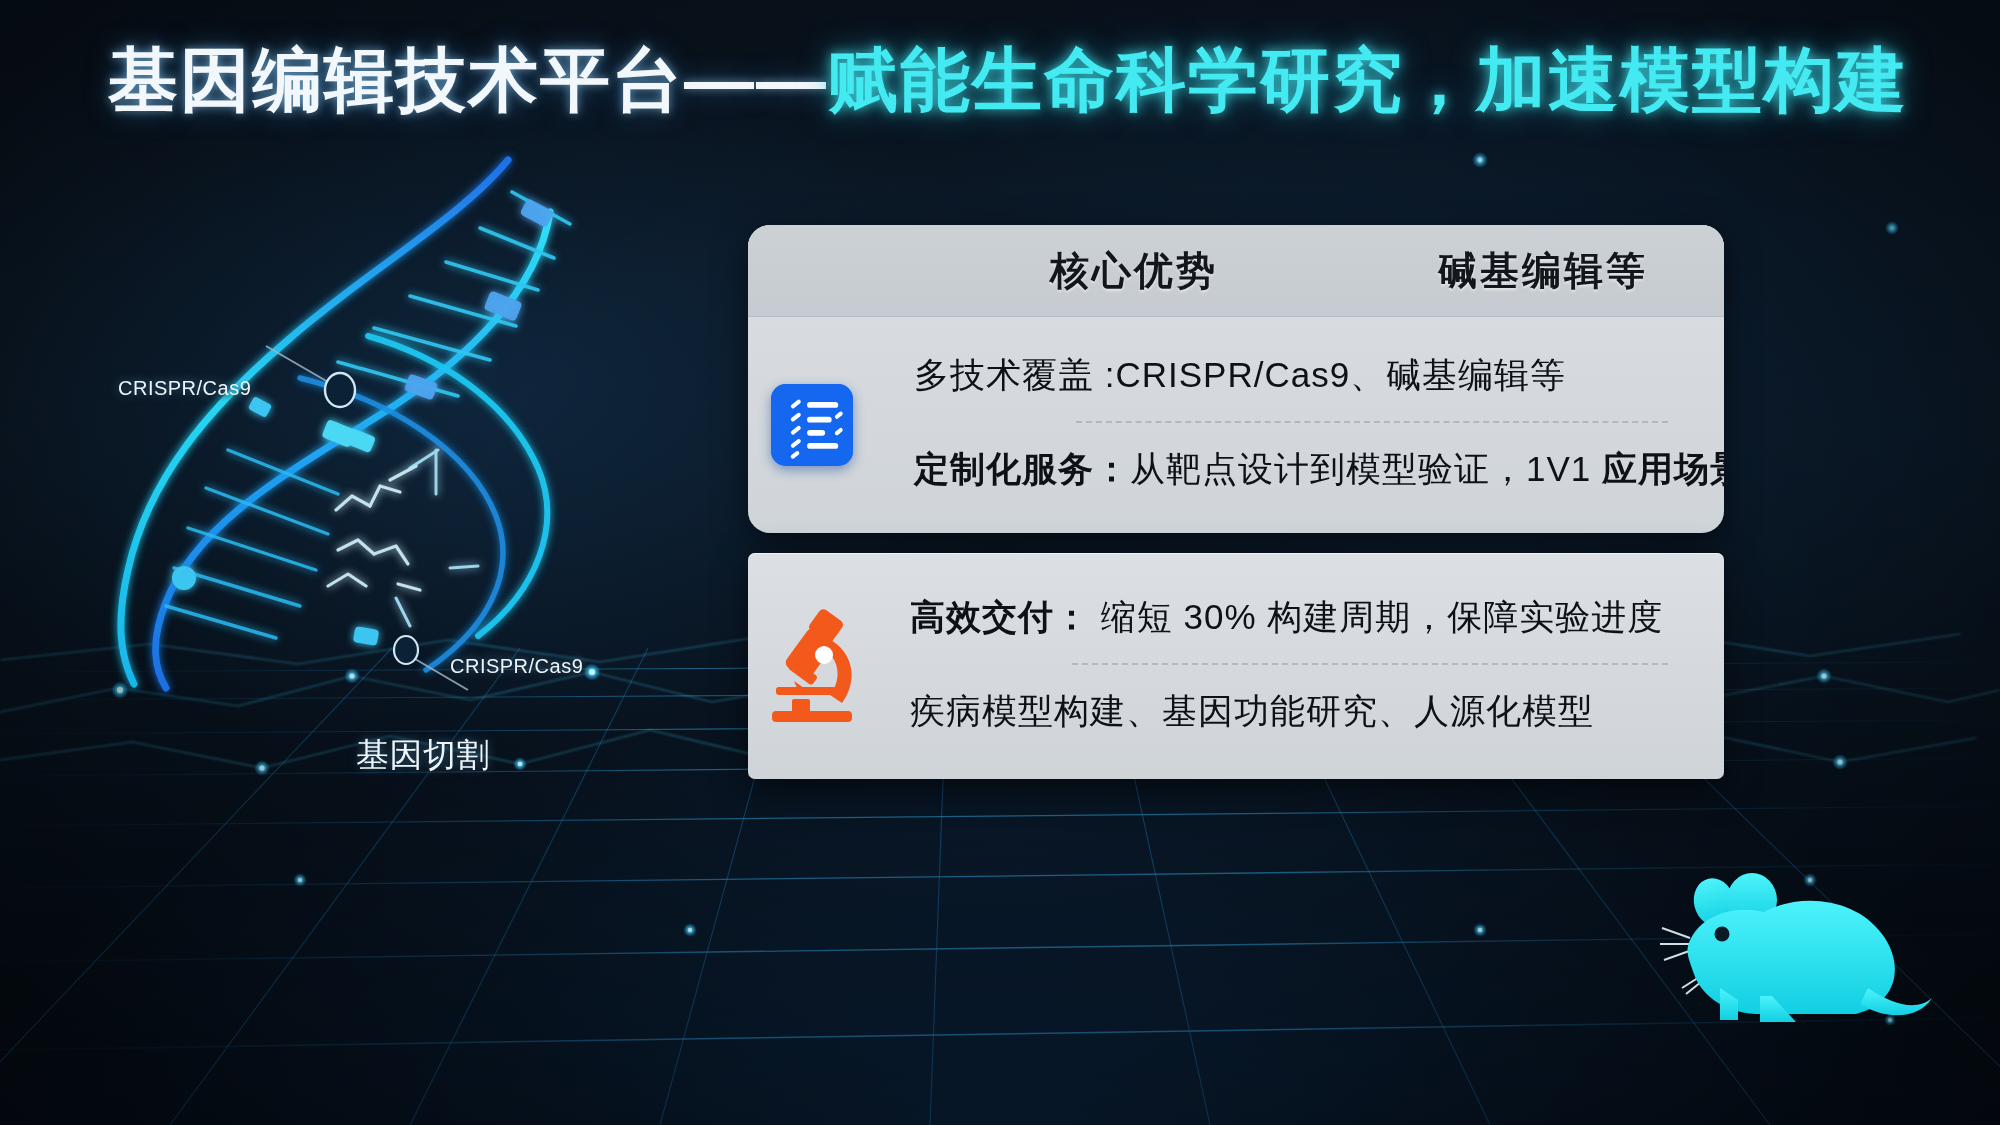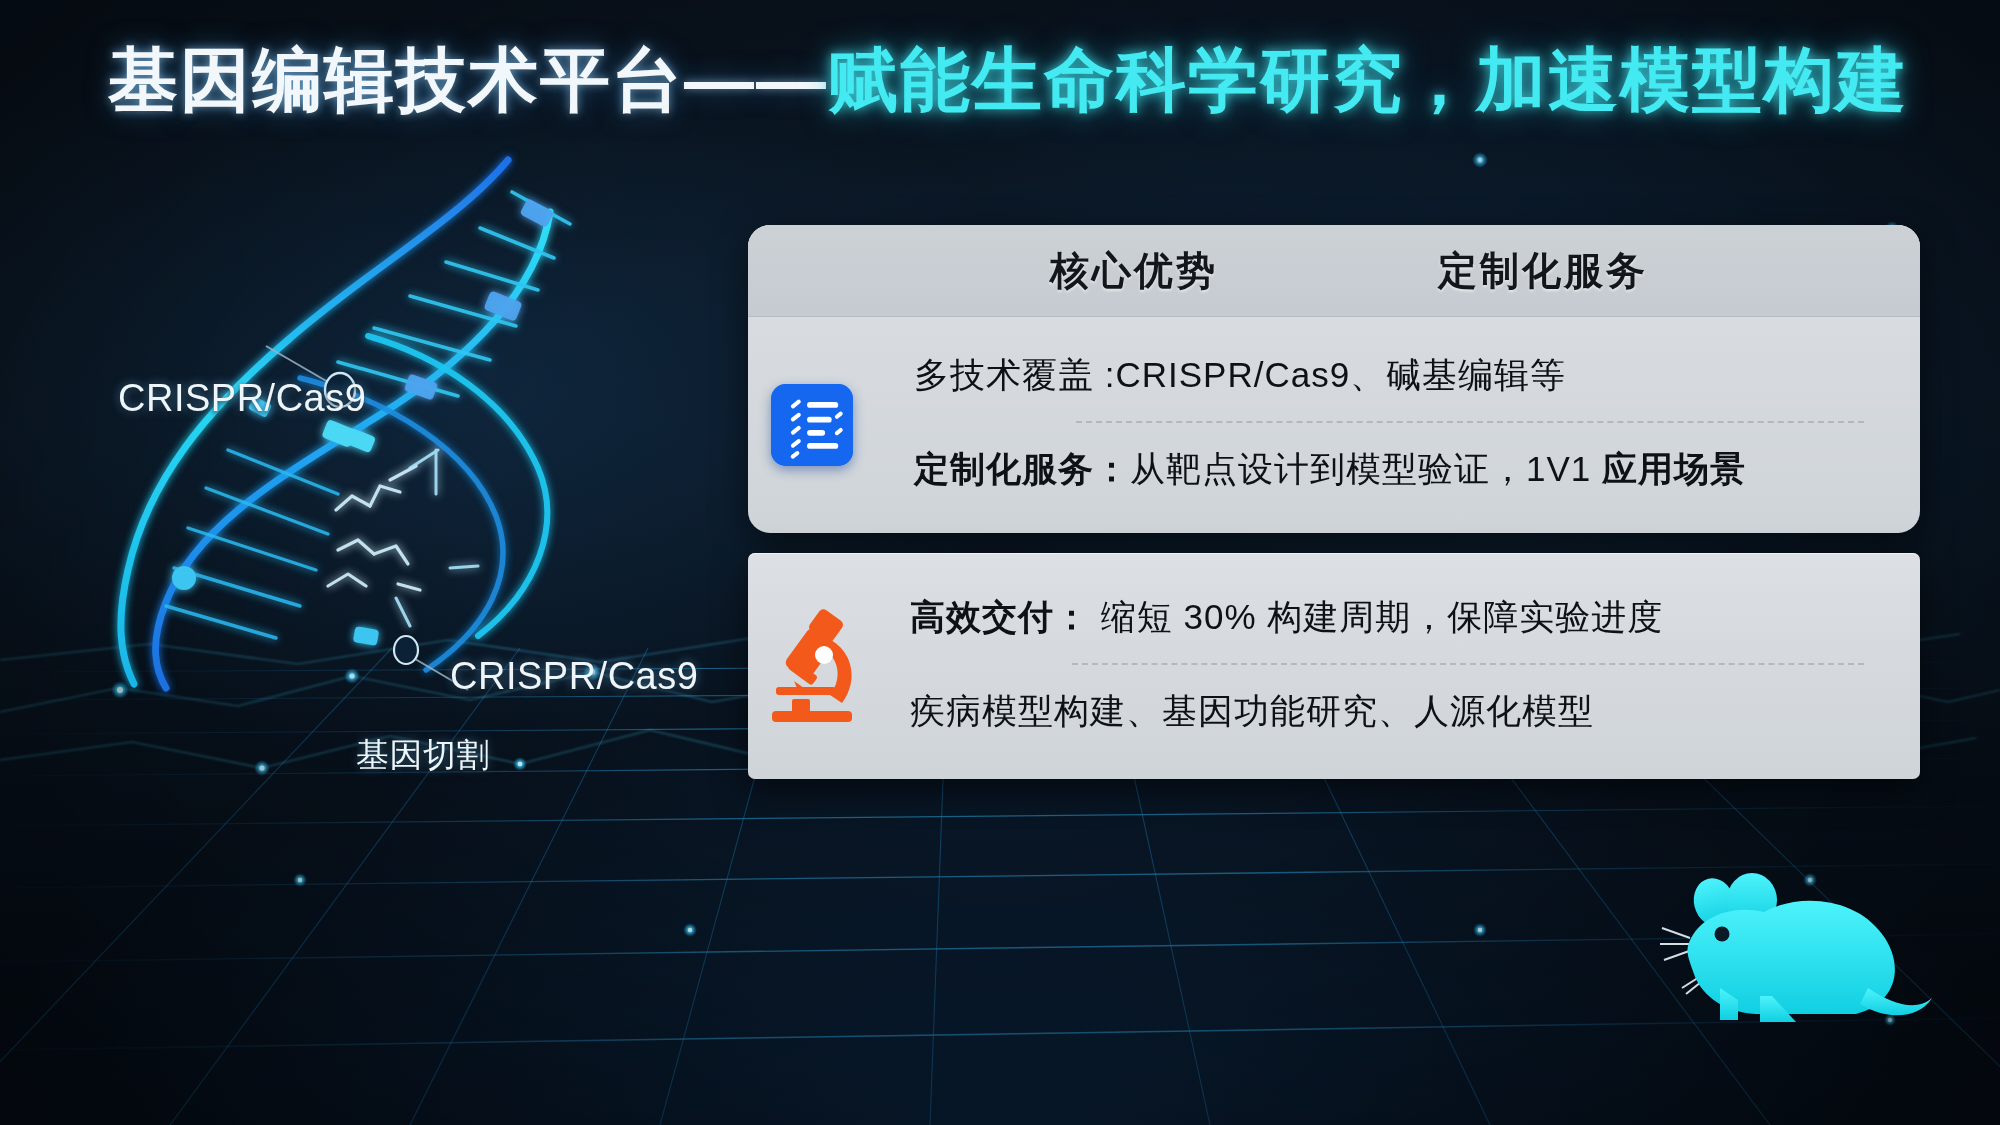--- a/index.html
+++ b/index.html
@@ -37,30 +37,30 @@
   .title .c{
     color:#44eaf2;
     text-shadow:0 0 12px rgba(68,234,242,.85),0 0 30px rgba(40,190,220,.6),0 3px 6px rgba(0,0,0,.7);
   }
 
   
   .dna-wrap{ position:absolute; left:38px; top:150px; width:600px; height:540px; }
   .dna-svg{ width:100%; height:100%; overflow:visible; }
 
   .dna-label{
-    position:absolute; color:#eef6fb; font-size:38px; letter-spacing:.5px; white-space:nowrap;
+    position:absolute; color:#eef6fb; font-size:20px; letter-spacing:.5px; white-space:nowrap;
     text-shadow:0 0 10px rgba(120,200,255,.55),0 2px 5px rgba(0,0,0,.8);
     font-family:"Liberation Sans","DejaVu Sans",sans-serif;
   }
   .lbl-1{ left:118px; top:377px; }
   .lbl-2{ left:450px; top:655px; }
   .lbl-3{ left:356px; top:733px; font-size:33px; }
 
   
-  .panel{ position:absolute; left:748px; top:225px; width:1172px; }
+  .panel{ position:absolute; left:748px; top:225px; width:976px; }
 
   .card{
     border-radius:22px;
     background:linear-gradient(180deg,#dcdfe3 0%,#d6dade 45%,#cfd4d9 100%);
     box-shadow:0 10px 34px rgba(0,0,0,.55), inset 0 1px 0 rgba(255,255,255,.6);
     overflow:hidden;
   }
   .card-top{ }
   .card-head{
     height:92px; display:flex; align-items:center;
@@ -297,21 +297,21 @@
 
   <div class="dna-label lbl-1">CRISPR/Cas9</div>
   <div class="dna-label lbl-2">CRISPR/Cas9</div>
   <div class="dna-label lbl-3">基因切割</div>
 
   <div class="panel">
 
     <div class="card card-top">
       <div class="card-head">
         <div class="head-cell head-a">核心优势</div>
-        <div class="head-cell head-b">定制化服务</div>
+        <div class="head-cell head-b">碱基编辑等</div>
       </div>
 
       <div class="body-1">
         <div class="abs-icon">
           <svg class="doc-icon" viewBox="0 0 100 100">
             <rect x="0" y="0" width="100" height="100" rx="17" fill="#1567f0"></rect>
             <g fill="#ffffff">
               <rect x="23" y="22" width="14" height="5" rx="2.5" transform="rotate(-38 30 24)"></rect>
               <rect x="23" y="38" width="14" height="5" rx="2.5" transform="rotate(-38 30 40)"></rect>
               <rect x="23" y="54" width="14" height="5" rx="2.5" transform="rotate(-38 30 56)"></rect>

